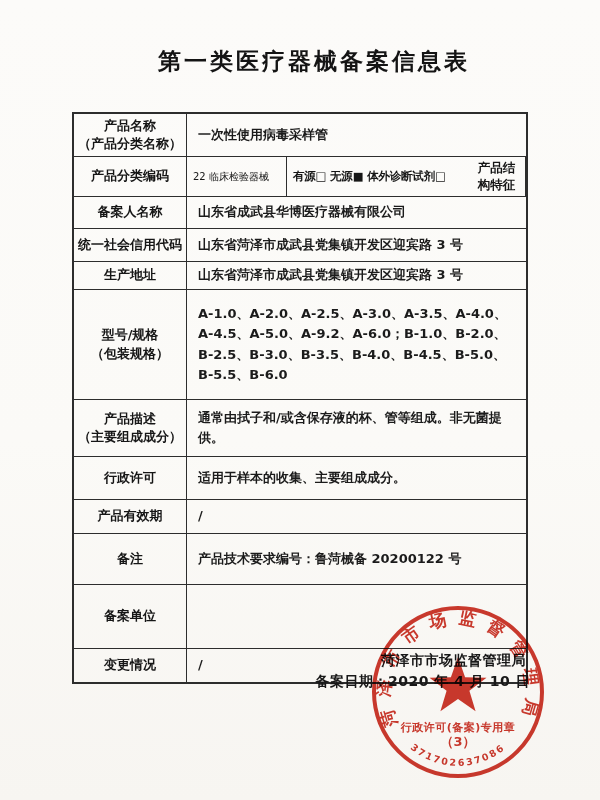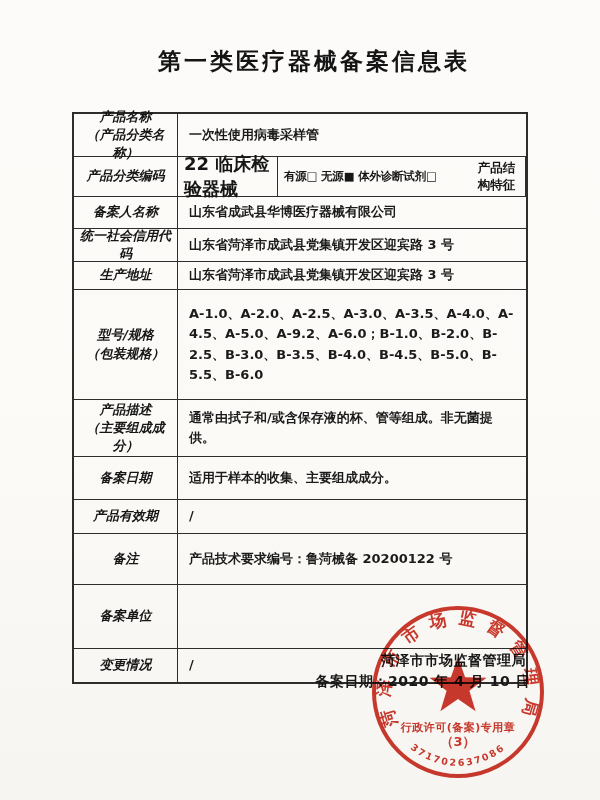--- a/index.html
+++ b/index.html
@@ -24,32 +24,32 @@
   }
   .reg-table{
     position:absolute;left:72px;top:112px;width:456px;
     border:2px solid #2d2d2d;box-sizing:border-box;
     display:flex;flex-direction:column;background:transparent;
   }
   .row{display:flex;border-bottom:1.5px solid #2d2d2d;box-sizing:border-box;}
   .row:last-child{border-bottom:none;}
   .cell{box-sizing:border-box;display:flex;align-items:center;min-width:0;}
   .label{
-    width:104px;flex:none;border-right:1.5px solid #2d2d2d;
+    width:113px;flex:none;border-right:1.5px solid #2d2d2d;
     justify-content:center;text-align:center;
     font-weight:700;font-size:13px;line-height:1.4;
-    white-space:pre-line;padding:2px 3px;color:#161616;font-style:italic;
+    white-space:pre-line;padding:2px 3px;color:#161616;
   }
   .value{
     flex:1;padding:12px 11px;font-size:13px;font-weight:600;
     line-height:1.55;white-space:pre-line;color:#1b1b1b;
   }
   .sub1{
     width:100px;flex:none;border-right:1.5px solid #2d2d2d;
-    padding:2px 6px;font-size:18px;font-weight:700;line-height:1.35;color:#161616;
+    padding:2px 6px;font-size:10px;font-weight:400;line-height:1.35;color:#161616;
   }
   .sub2{
     width:58px;flex:none;border-right:1.5px solid #2d2d2d;
     justify-content:center;text-align:center;white-space:pre-line;
     font-size:12.5px;font-weight:700;line-height:1.35;color:#161616;
   }
   .options{
     flex:1;padding:2px 6px;font-size:11.5px;font-weight:700;
     letter-spacing:-0.2px;white-space:nowrap;color:#161616;
   }
@@ -119,21 +119,21 @@
       <div class="cell value">A-1.0、A-2.0、A-2.5、A-3.0、A-3.5、A-4.0、A-4.5、A-5.0、A-9.2、A-6.0；B-1.0、B-2.0、B-2.5、B-3.0、B-3.5、B-4.0、B-4.5、B-5.0、B-5.5、B-6.0</div>
     </div>
 
     <div class="row" style="height:57px">
       <div class="cell label">产品描述
 （主要组成成分）</div>
       <div class="cell value">通常由拭子和/或含保存液的杯、管等组成。非无菌提供。</div>
     </div>
 
     <div class="row" style="height:43px">
-      <div class="cell label">备案日期</div>
+      <div class="cell label">行政许可</div>
       <div class="cell value">适用于样本的收集、主要组成成分。</div>
     </div>
 
     <div class="row" style="height:34px">
       <div class="cell label">产品有效期</div>
       <div class="cell value">/</div>
     </div>
 
     <div class="row" style="height:51px">
       <div class="cell label">备注</div>

